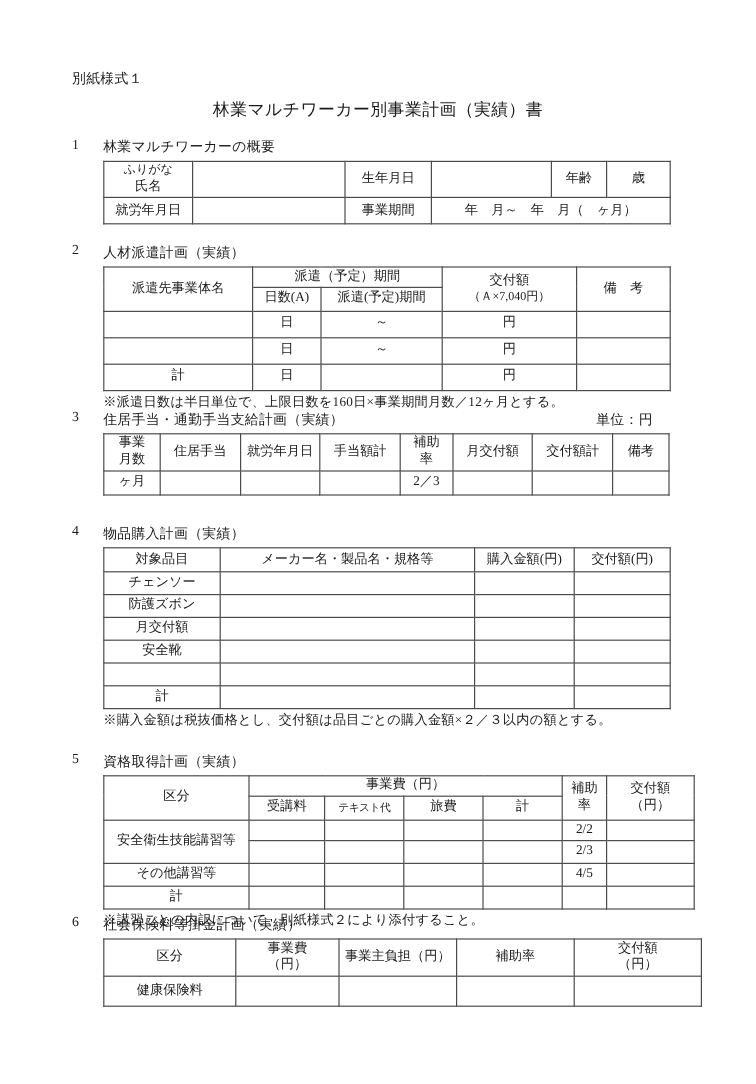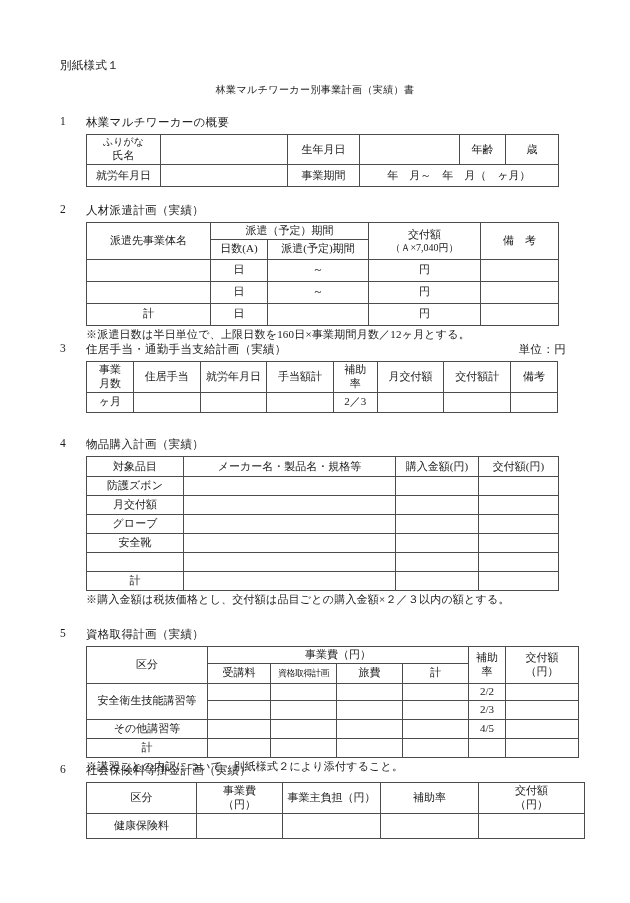--- a/index.html
+++ b/index.html
@@ -29,21 +29,21 @@
     top: 58px;
     font-size: 11.5px;
     letter-spacing: 0.3px;
   }
   .doc-title {
     position: absolute;
     left: 0;
     top: 83px;
     width: 630px;
     text-align: center;
-    font-size: 10px;
+    font-size: 14px;
     letter-spacing: 0.4px;
   }
   .section {
     position: absolute;
     left: 60px;
     width: 510px;
   }
   .sec-head {
     font-size: 11.5px;
     letter-spacing: 0.3px;
@@ -58,21 +58,21 @@
   }
   .sec-title {
     position: absolute;
     left: 26px;
     top: 0;
     white-space: nowrap;
     text-align: right;
   }
   .sec-unit {
     position: absolute;
-    right: 4px;
+    right: 26px;
     top: 0;
     white-space: nowrap;
   }
   table.f {
     border-collapse: collapse;
     table-layout: fixed;
     margin-left: 26px;
     width: 472px;
     font-size: 11px;
   }
@@ -257,33 +257,33 @@
           <col style="width:80px">
       </colgroup>
       <tbody>
         <tr>
           <td style="height:17px">対象品目</td>
           <td>メーカー名・製品名・規格等</td>
           <td>購入金額(円)</td>
           <td>交付額(円)</td>
         </tr>
         <tr>
+          <td class="r-left" style="height:16px">チェンソー</td>
+          <td></td>
+          <td></td>
+          <td></td>
+        </tr>
+        <tr>
           <td class="r-left" style="height:16px">防護ズボン</td>
           <td></td>
           <td></td>
           <td></td>
         </tr>
         <tr>
           <td class="r-left" style="height:16px">月交付額</td>
-          <td></td>
-          <td></td>
-          <td></td>
-        </tr>
-        <tr>
-          <td class="r-left" style="height:16px">グローブ</td>
           <td></td>
           <td></td>
           <td></td>
         </tr>
         <tr>
           <td class="r-left" style="height:16px">安全靴</td>
           <td></td>
           <td></td>
           <td></td>
         </tr>
@@ -327,21 +327,21 @@
             <div>補助</div>
             <div>率</div>
           </td>
           <td rowspan="2" class="two-line">
             <div>交付額</div>
             <div>（円）</div>
           </td>
         </tr>
         <tr>
           <td style="height:17px">受講料</td>
-          <td class="katakana-narrow">資格取得計画</td>
+          <td class="katakana-narrow">テキスト代</td>
           <td>旅費</td>
           <td>計</td>
         </tr>
         <tr>
           <td rowspan="2" class="r-left" style="height:16px">安全衛生技能講習等</td>
           <td></td>
           <td></td>
           <td></td>
           <td></td>
           <td>2/2</td>

